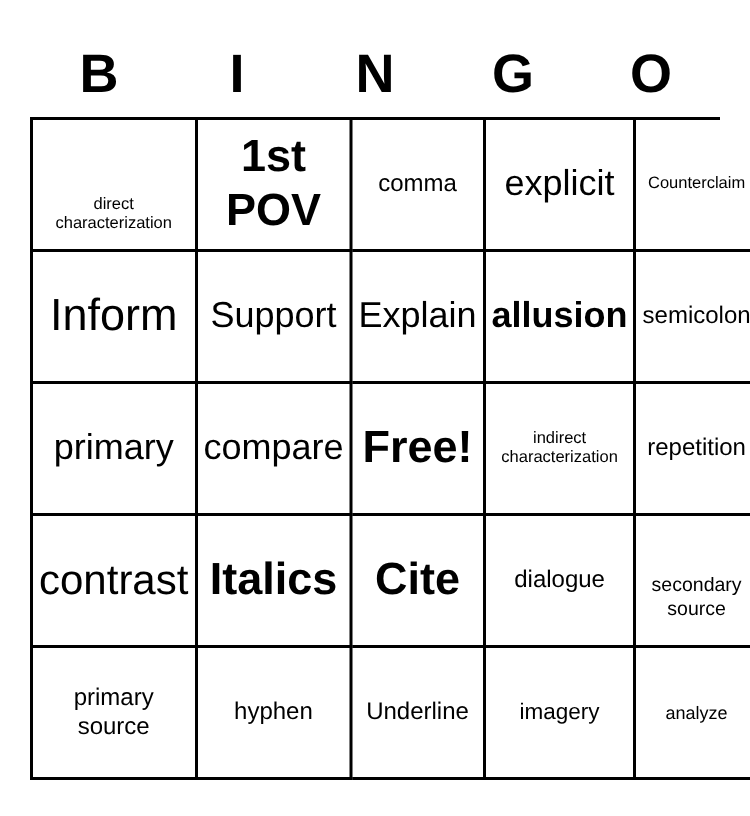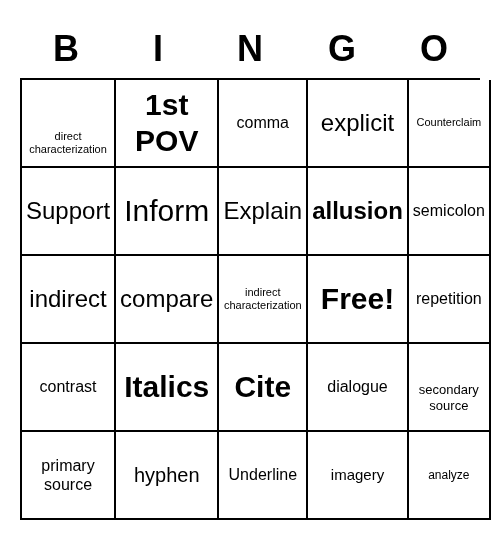--- a/index.html
+++ b/index.html
@@ -81,69 +81,69 @@
       <div class="bingo-cell">
         <span class="cell-text" style="font-size: 16px;">comma</span>
       </div>
       <div class="bingo-cell">
         <span class="cell-text" style="font-size: 24px;">explicit</span>
       </div>
       <div class="bingo-cell">
         <span class="cell-text" style="font-size: 11px;">Counterclaim</span>
       </div>
       <div class="bingo-cell">
-        <span class="cell-text" style="font-size: 24px;">Support</span>
+        <span class="cell-text" style="font-size: 30px;">Inform</span>
       </div>
       <div class="bingo-cell">
-        <span class="cell-text" style="font-size: 30px;">Inform</span>
+        <span class="cell-text" style="font-size: 24px;">Support</span>
       </div>
       <div class="bingo-cell">
         <span class="cell-text" style="font-size: 24px;">Explain</span>
       </div>
       <div class="bingo-cell">
         <span class="cell-text" style="font-size: 24px; font-weight: bold;">allusion</span>
       </div>
       <div class="bingo-cell">
         <span class="cell-text" style="font-size: 16px; text-align: center;">semicolon</span>
       </div>
       <div class="bingo-cell">
-        <span class="cell-text" style="font-size: 24px;">indirect</span>
+        <span class="cell-text" style="font-size: 24px;">primary</span>
       </div>
       <div class="bingo-cell">
         <span class="cell-text" style="font-size: 24px;">compare</span>
       </div>
       <div class="bingo-cell">
-        <span class="cell-text" style="font-size: 11px;">indirect characterization</span>
+        <span class="cell-text" style="font-size: 30px; font-weight: bold;">Free!</span>
       </div>
       <div class="bingo-cell">
-        <span class="cell-text" style="font-size: 30px; font-weight: bold;">Free!</span>
+        <span class="cell-text" style="font-size: 11px;">indirect characterization</span>
       </div>
       <div class="bingo-cell">
         <span class="cell-text" style="font-size: 16px;">repetition</span>
       </div>
       <div class="bingo-cell">
-        <span class="cell-text" style="font-size: 16px;">contrast</span>
+        <span class="cell-text" style="font-size: 28px;">contrast</span>
       </div>
       <div class="bingo-cell">
         <span class="cell-text" style="font-size: 30px; font-weight: bold;">Italics</span>
       </div>
       <div class="bingo-cell">
         <span class="cell-text" style="font-size: 30px; font-weight: bold;">Cite</span>
       </div>
       <div class="bingo-cell">
         <span class="cell-text" style="font-size: 16px;">dialogue</span>
       </div>
       <div class="bingo-cell">
         <span class="cell-text" style="font-size: 13px; margin-top: 21px;">secondary source</span>
       </div>
       <div class="bingo-cell">
         <span class="cell-text" style="font-size: 16px;">primary source</span>
       </div>
       <div class="bingo-cell">
-        <span class="cell-text" style="font-size: 20px;">hyphen</span>
+        <span class="cell-text" style="font-size: 16px;">hyphen</span>
       </div>
       <div class="bingo-cell">
         <span class="cell-text" style="font-size: 16px;">Underline</span>
       </div>
       <div class="bingo-cell">
         <span class="cell-text" style="font-size: 15px;">imagery</span>
       </div>
       <div class="bingo-cell">
         <span class="cell-text" style="font-size: 12px;">analyze</span>
       </div>

